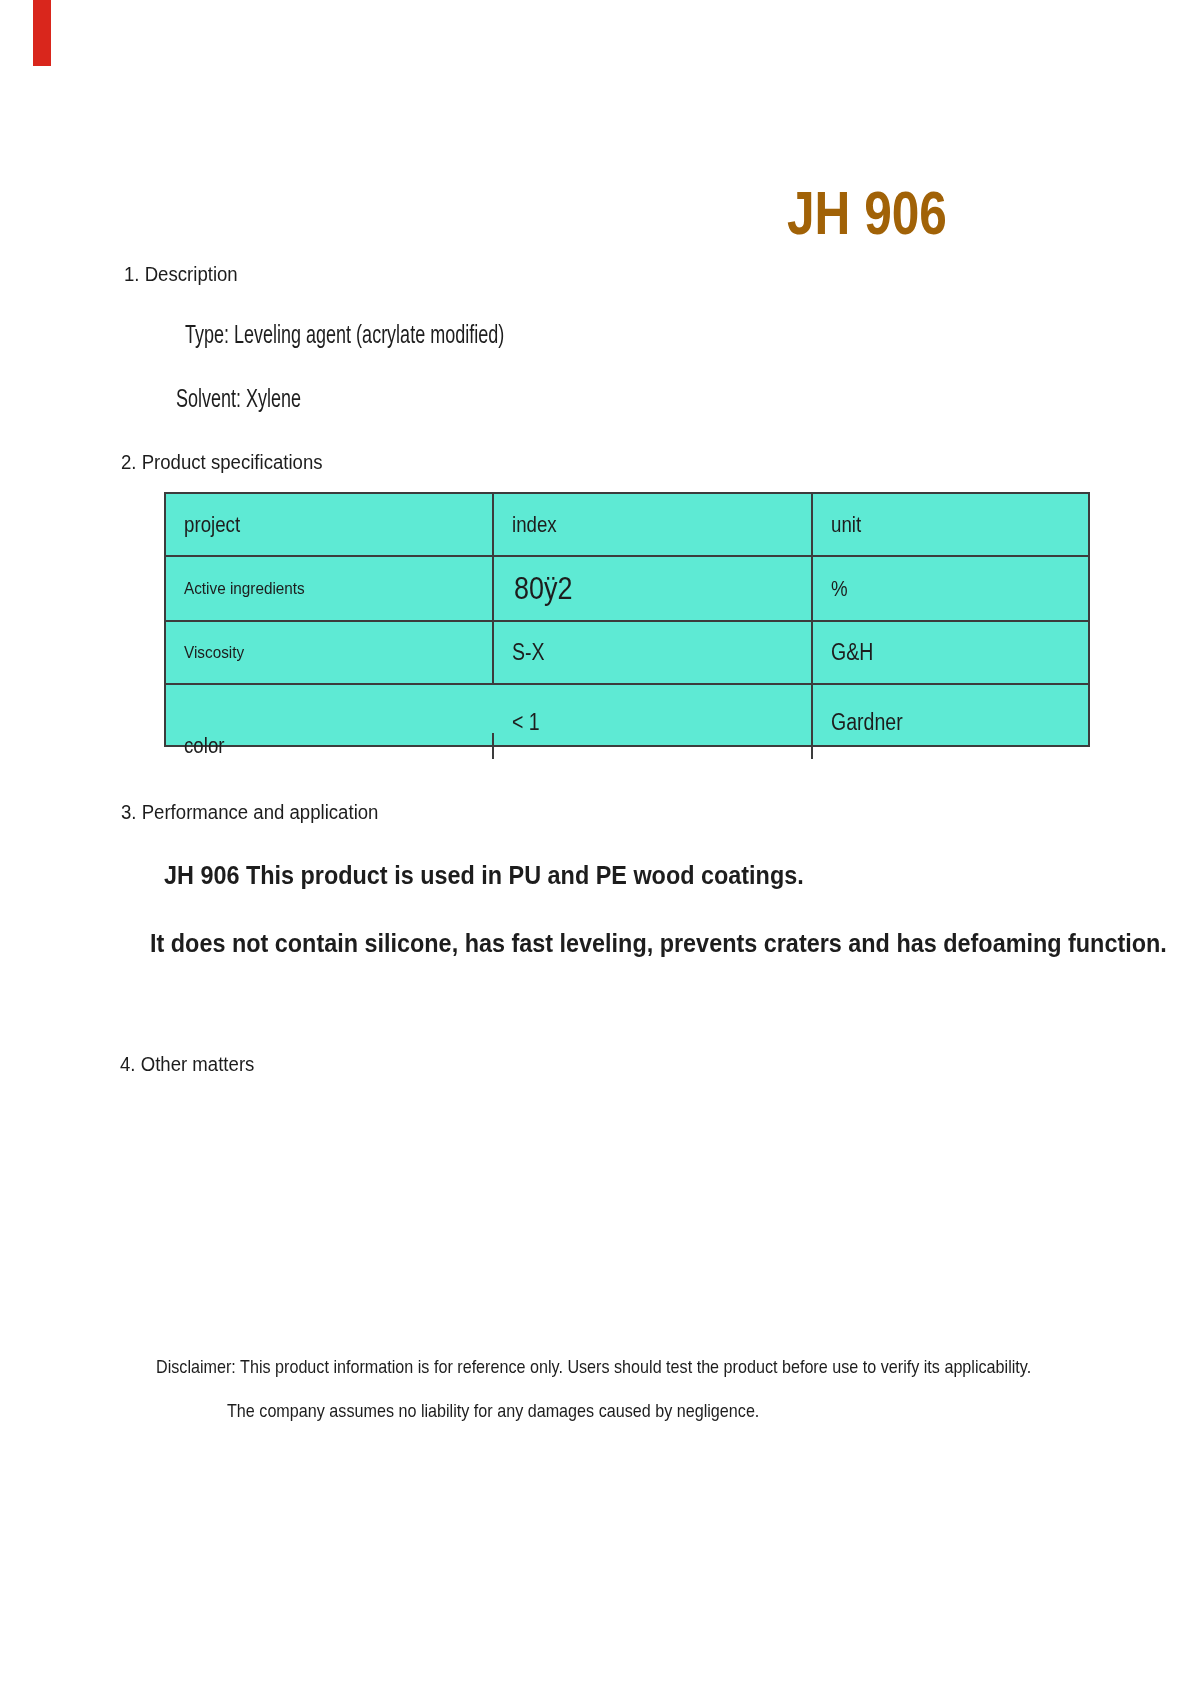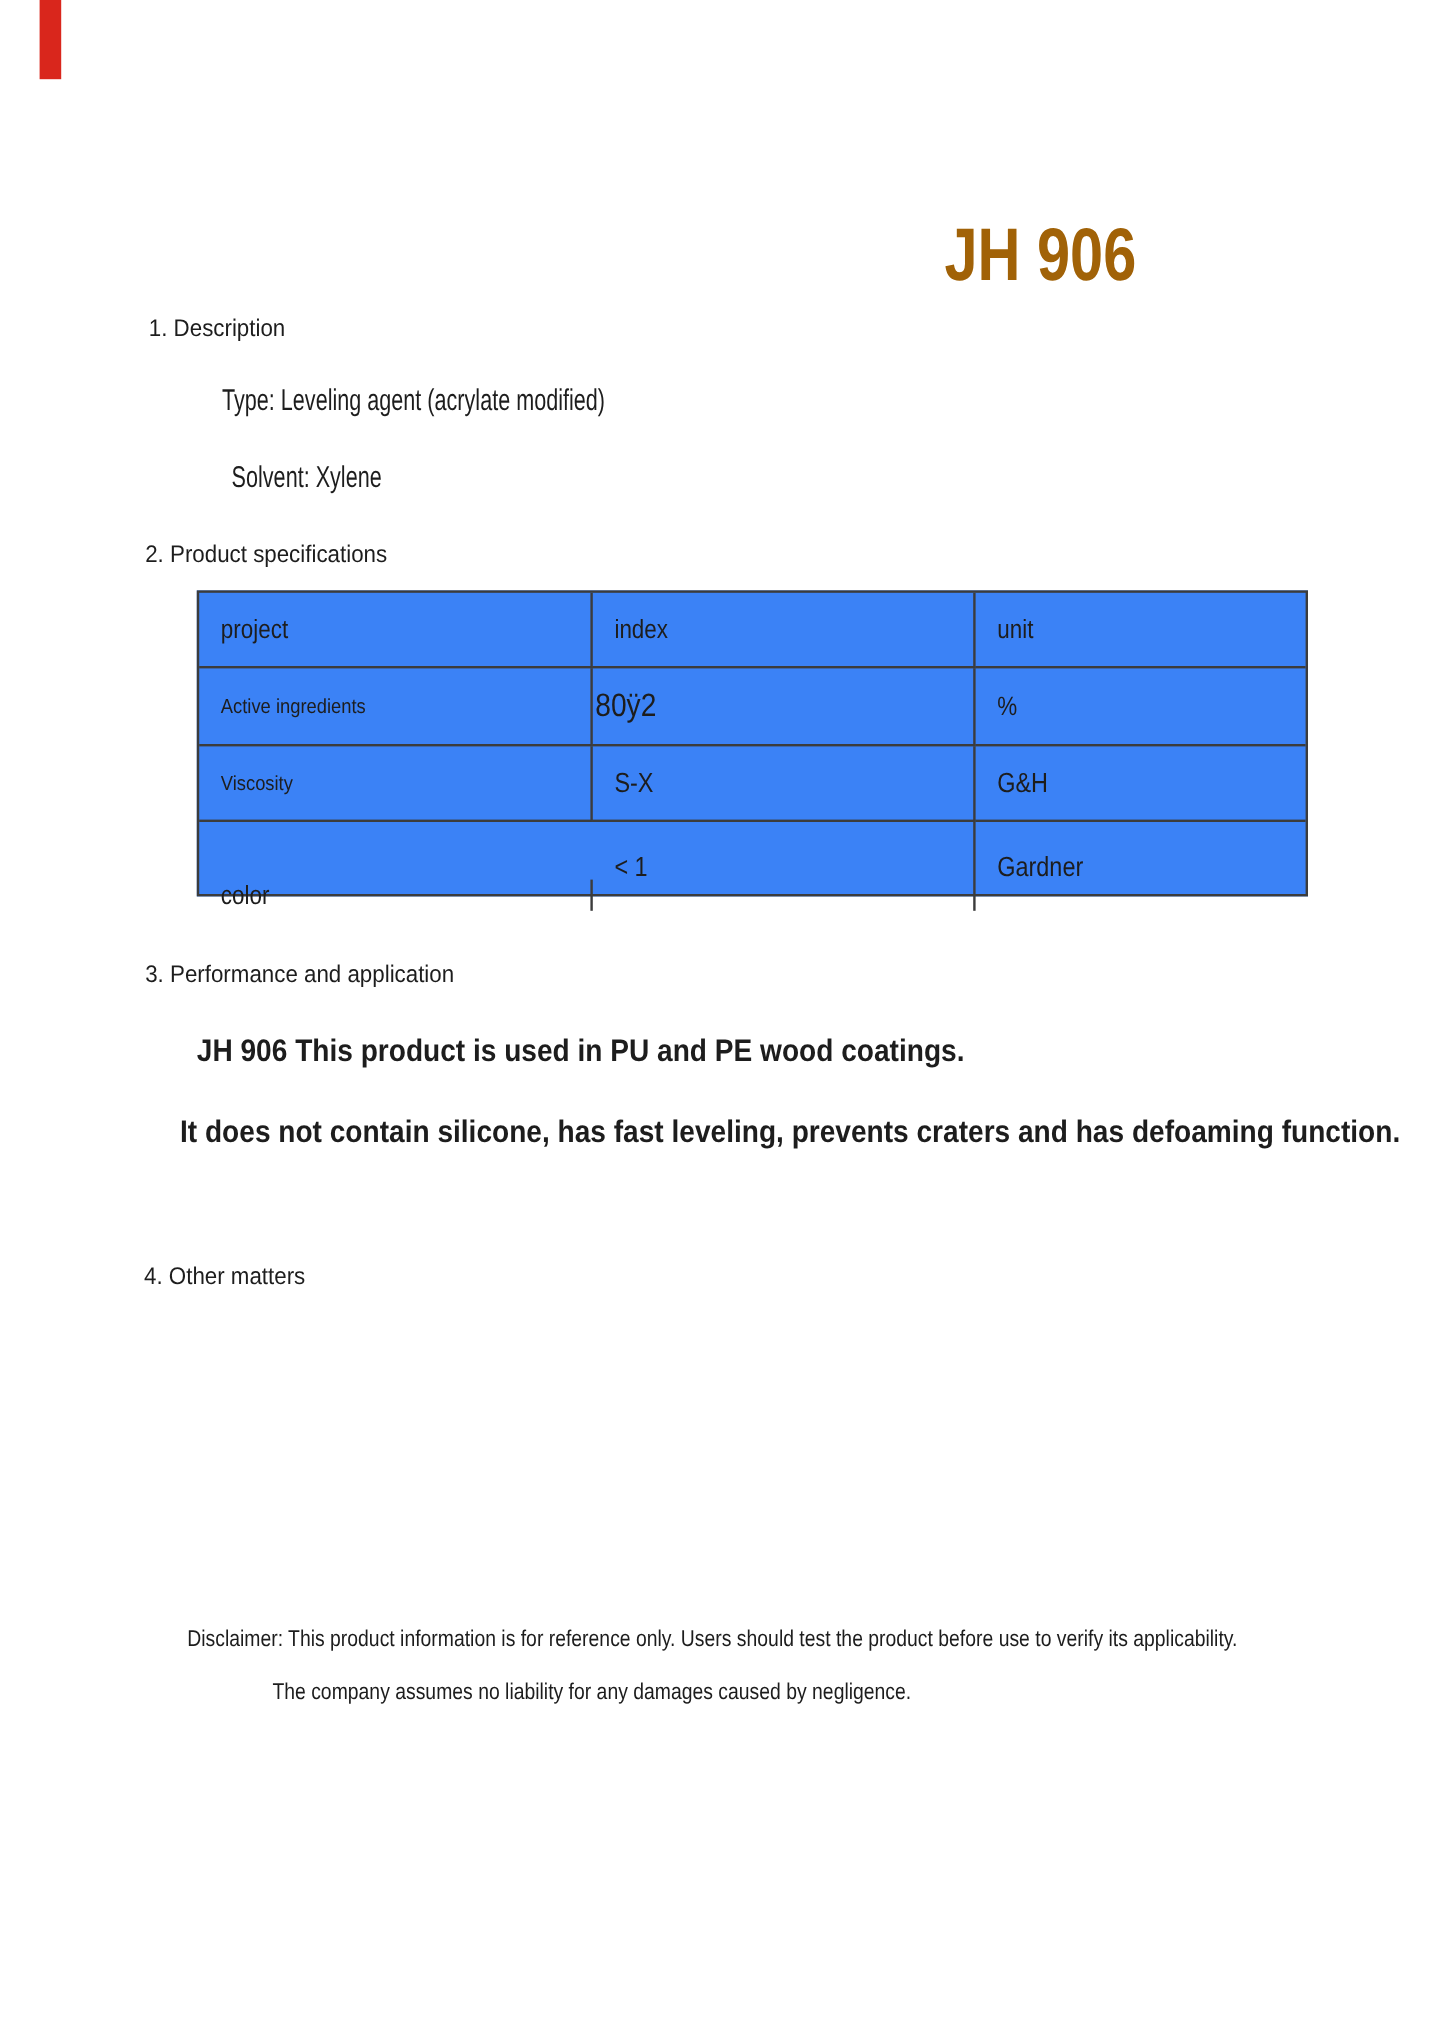--- a/index.html
+++ b/index.html
@@ -19,51 +19,51 @@
   .heading { font-size:20px; }
   .heading .sx { --s:0.93; }
   .h1 { left:124px; top:264px; }
   .h2 { left:121px; top:452px; }
   .h3 { left:121px; top:802px; }
   .h4 { left:120px; top:1054px; }
 
   .body-lg { font-size:25px; }
   .body-lg .sx { --s:0.72; }
   .type-line    { left:185px; top:322px; }
-  .solvent-line { left:193px; top:386px; }
+  .solvent-line { left:176px; top:386px; }
   .package-line { left:160px; top:1114px; }
 
   .body-md { font-size:26px;font-weight:bold; }
   .body-md .sx { --s:0.90; }
   .s3-line1 { left:164px; top:862px; }
   .s3-line2 { left:150px; top:930px; }
 
   .disc { font-size:19px;margin-top:48px; }
   .disc .sx { --s:0.85; }
   .disc1 { left:156px; top:1309px; }
   .disc2 { left:227px; top:1353px; }
 
   .spec-table {
     position:absolute; left:164px; top:492px; width:926px; height:255px;
     box-sizing:border-box; border:2px solid var(--table-border,#3c3c3c);
     display:grid; grid-template-columns:328px 319px 1fr; grid-template-rows:63px 65px 63px 1fr;
-    background:#3b82f6;
+    background:#5eead4;
   }
   .cell {
     box-sizing:border-box; display:flex; align-items:center; padding-left:18px;
     border-right:2px solid var(--table-border,#3c3c3c);
     border-bottom:2px solid var(--table-border,#3c3c3c);
   }
   .cell.last-col { border-right:none; }
   .cell.last-row { border-bottom:none; }
   .cell .sx { --s:0.85; }
   .cell.th  { font-size:22px; }
   .cell.lab { font-size:17px; }  .cell.lab .sx { --s:0.90; }
   .cell.val { font-size:23px; }
-  .cell.big { font-size:27px; padding-left:2px; }  .cell.big .sx { --s:0.87; }
+  .cell.big { font-size:31px; padding-left:20px; }  .cell.big .sx { --s:0.87; }
   .cell.pct { font-size:22px; }
   .cell.clab{ font-size:22px;margin-top:48px; }
 </style>
 </head>
 <body>
 
 <div class="page">
 
   <div class="red-mark" style="background: rgb(217, 38, 28);"></div>
 

